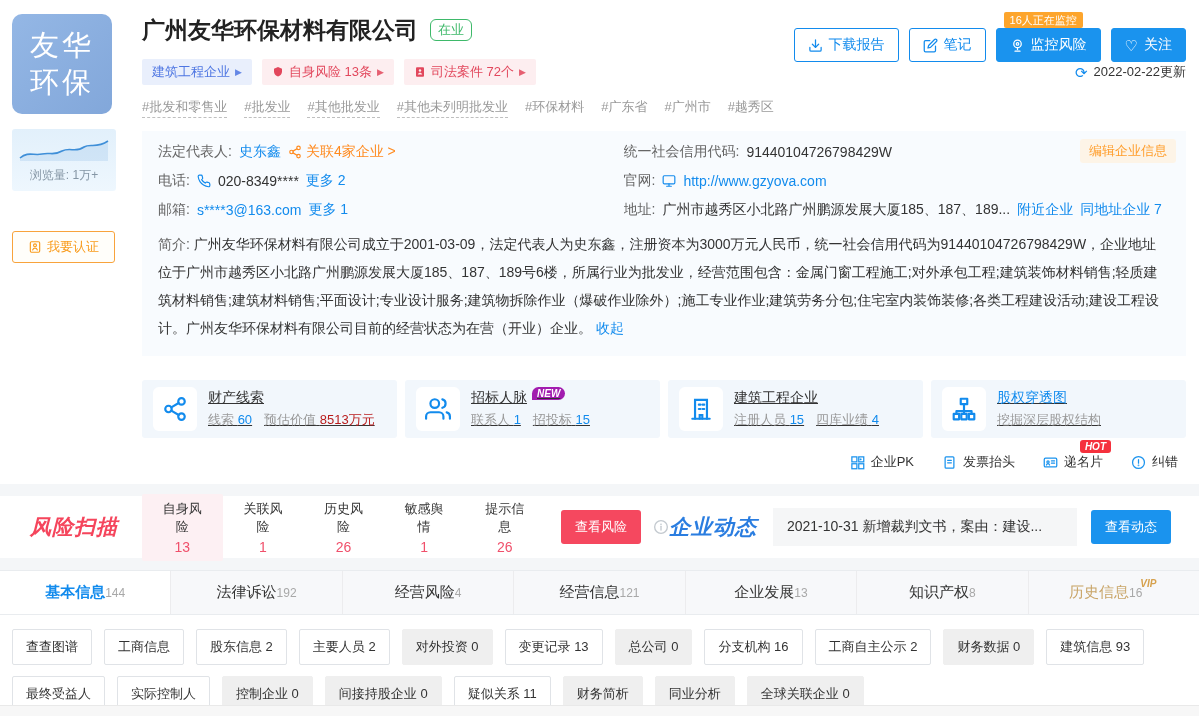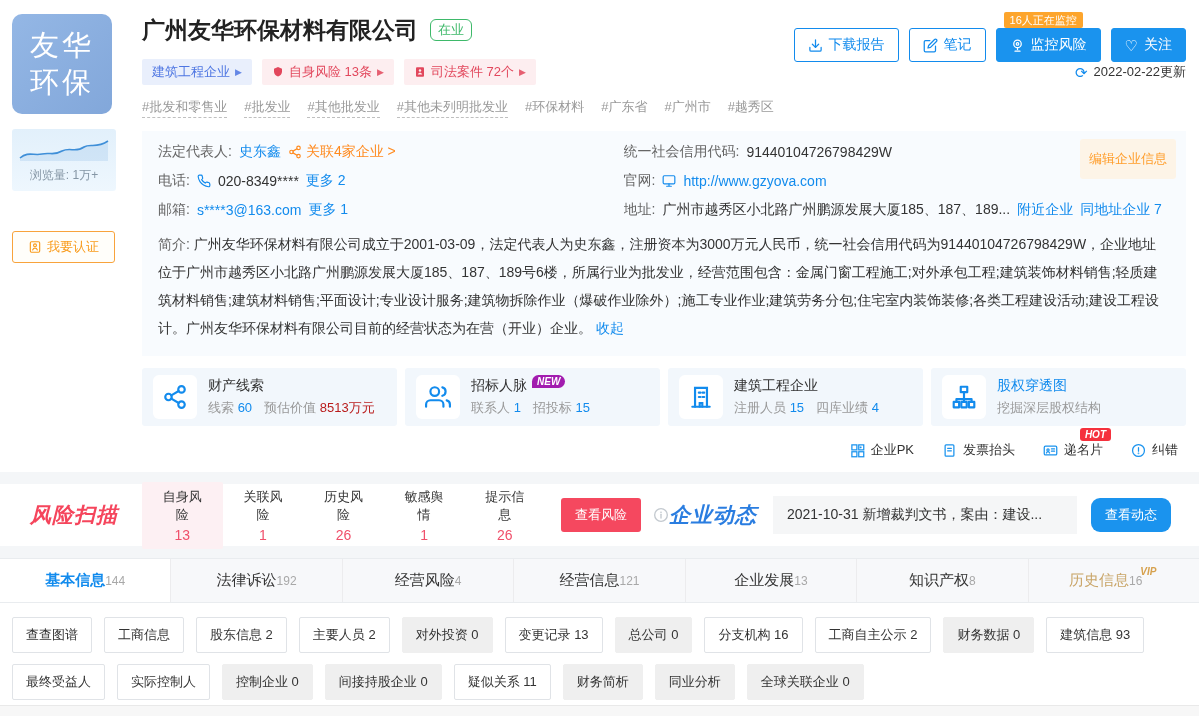--- a/index.html
+++ b/index.html
@@ -70,31 +70,31 @@
   .refresh-ic { color:#128bed; font-size:15px; line-height:1; }
 
   .hashtags { margin-top:13px; display:flex; gap:17px; font-size:13px; color:#999; }
   .hashtag { color:#999; }
   .hashtag.u { border-bottom:1px dashed #bfbfbf; padding-bottom:1px; }
 
   
   .info-panel { margin-top:13px; background:#f8fbfe; padding:12px 16px 14px; position:relative; }
   .edit-link {
     position:absolute; top:8px; right:10px; color:#ff9d2b; font-size:13px;
-    background:#fdf4e7; padding:11px 9px; border-radius:3px;
+    background:#fdf4e7; padding:3px 9px; border-radius:3px;
   }
   .info-grid { display:grid; grid-template-columns:46% 54%; row-gap:11px; }
   .info-item { display:flex; align-items:center; gap:7px; white-space:nowrap; overflow:hidden; }
   .lbl { color:#666; }
   .blue-link { color:#128bed; }
   .orange-link { color:#ff8a1e; display:flex; align-items:center; gap:4px; }
   .intro { margin-top:11px; line-height:28px; color:#333; }
 
   
-  .cards { display:flex; gap:8px; margin-top:12px; }
+  .cards { display:flex; gap:8px; margin-top:24px;text-decoration:underline; }
   .card {
     flex:1; background:#f2f7fc; border-radius:3px; cursor:pointer;
     display:flex; align-items:center; gap:11px; padding:7px 11px; min-width:0;
   }
   .card-ic {
     width:44px; height:44px; background:#fff; border-radius:6px; color:#128bed;
     display:flex; align-items:center; justify-content:center;
   }
   .card-title { font-size:14px; color:#333; display:flex; align-items:center; }
   .card-title.bluet { color:#128bed; }
@@ -129,21 +129,21 @@
   .btn-red {
     background:#f5485f; color:#fff; border:none; font-size:13px; font-family:inherit;
     padding:8px 14px; border-radius:3px; margin-left:16px; cursor:pointer; white-space:nowrap;
   }
   .info-i { color:#c3c9cf; margin-left:12px; display:flex; }
   .scan-right { display:flex; align-items:center; flex:1; min-width:0; }
   .dyn-logo { font-size:21px; font-weight:800; font-style:italic; color:#2a7de0; letter-spacing:1px; margin-right:16px; white-space:nowrap; }
   .dyn-strip { flex:1; background:#f5f6f7; font-size:14px; color:#333; padding:10px 14px; white-space:nowrap; overflow:hidden; }
   .btn-blue {
     background:#1a93ee; color:#fff; border:none; font-size:13px; font-family:inherit;
-    padding:8px 14px; border-radius:9px; margin-left:14px; cursor:pointer; white-space:nowrap;
+    padding:8px 14px; border-radius:3px; margin-left:14px; cursor:pointer; white-space:nowrap;
   }
 
   
   .tabs { display:flex; height:45px; background:#f7f8fa; border-top:1px solid #e9ecef; border-bottom:1px solid #e9ecef; }
   .tab {
     flex:1; display:flex; align-items:center; justify-content:center; gap:0;
     font-size:15px; color:#333; border-right:1px solid #ececee; cursor:pointer; position:relative;
   }
   .tab:last-child { border-right:none; }
   .tab.active { background:#fff; }

